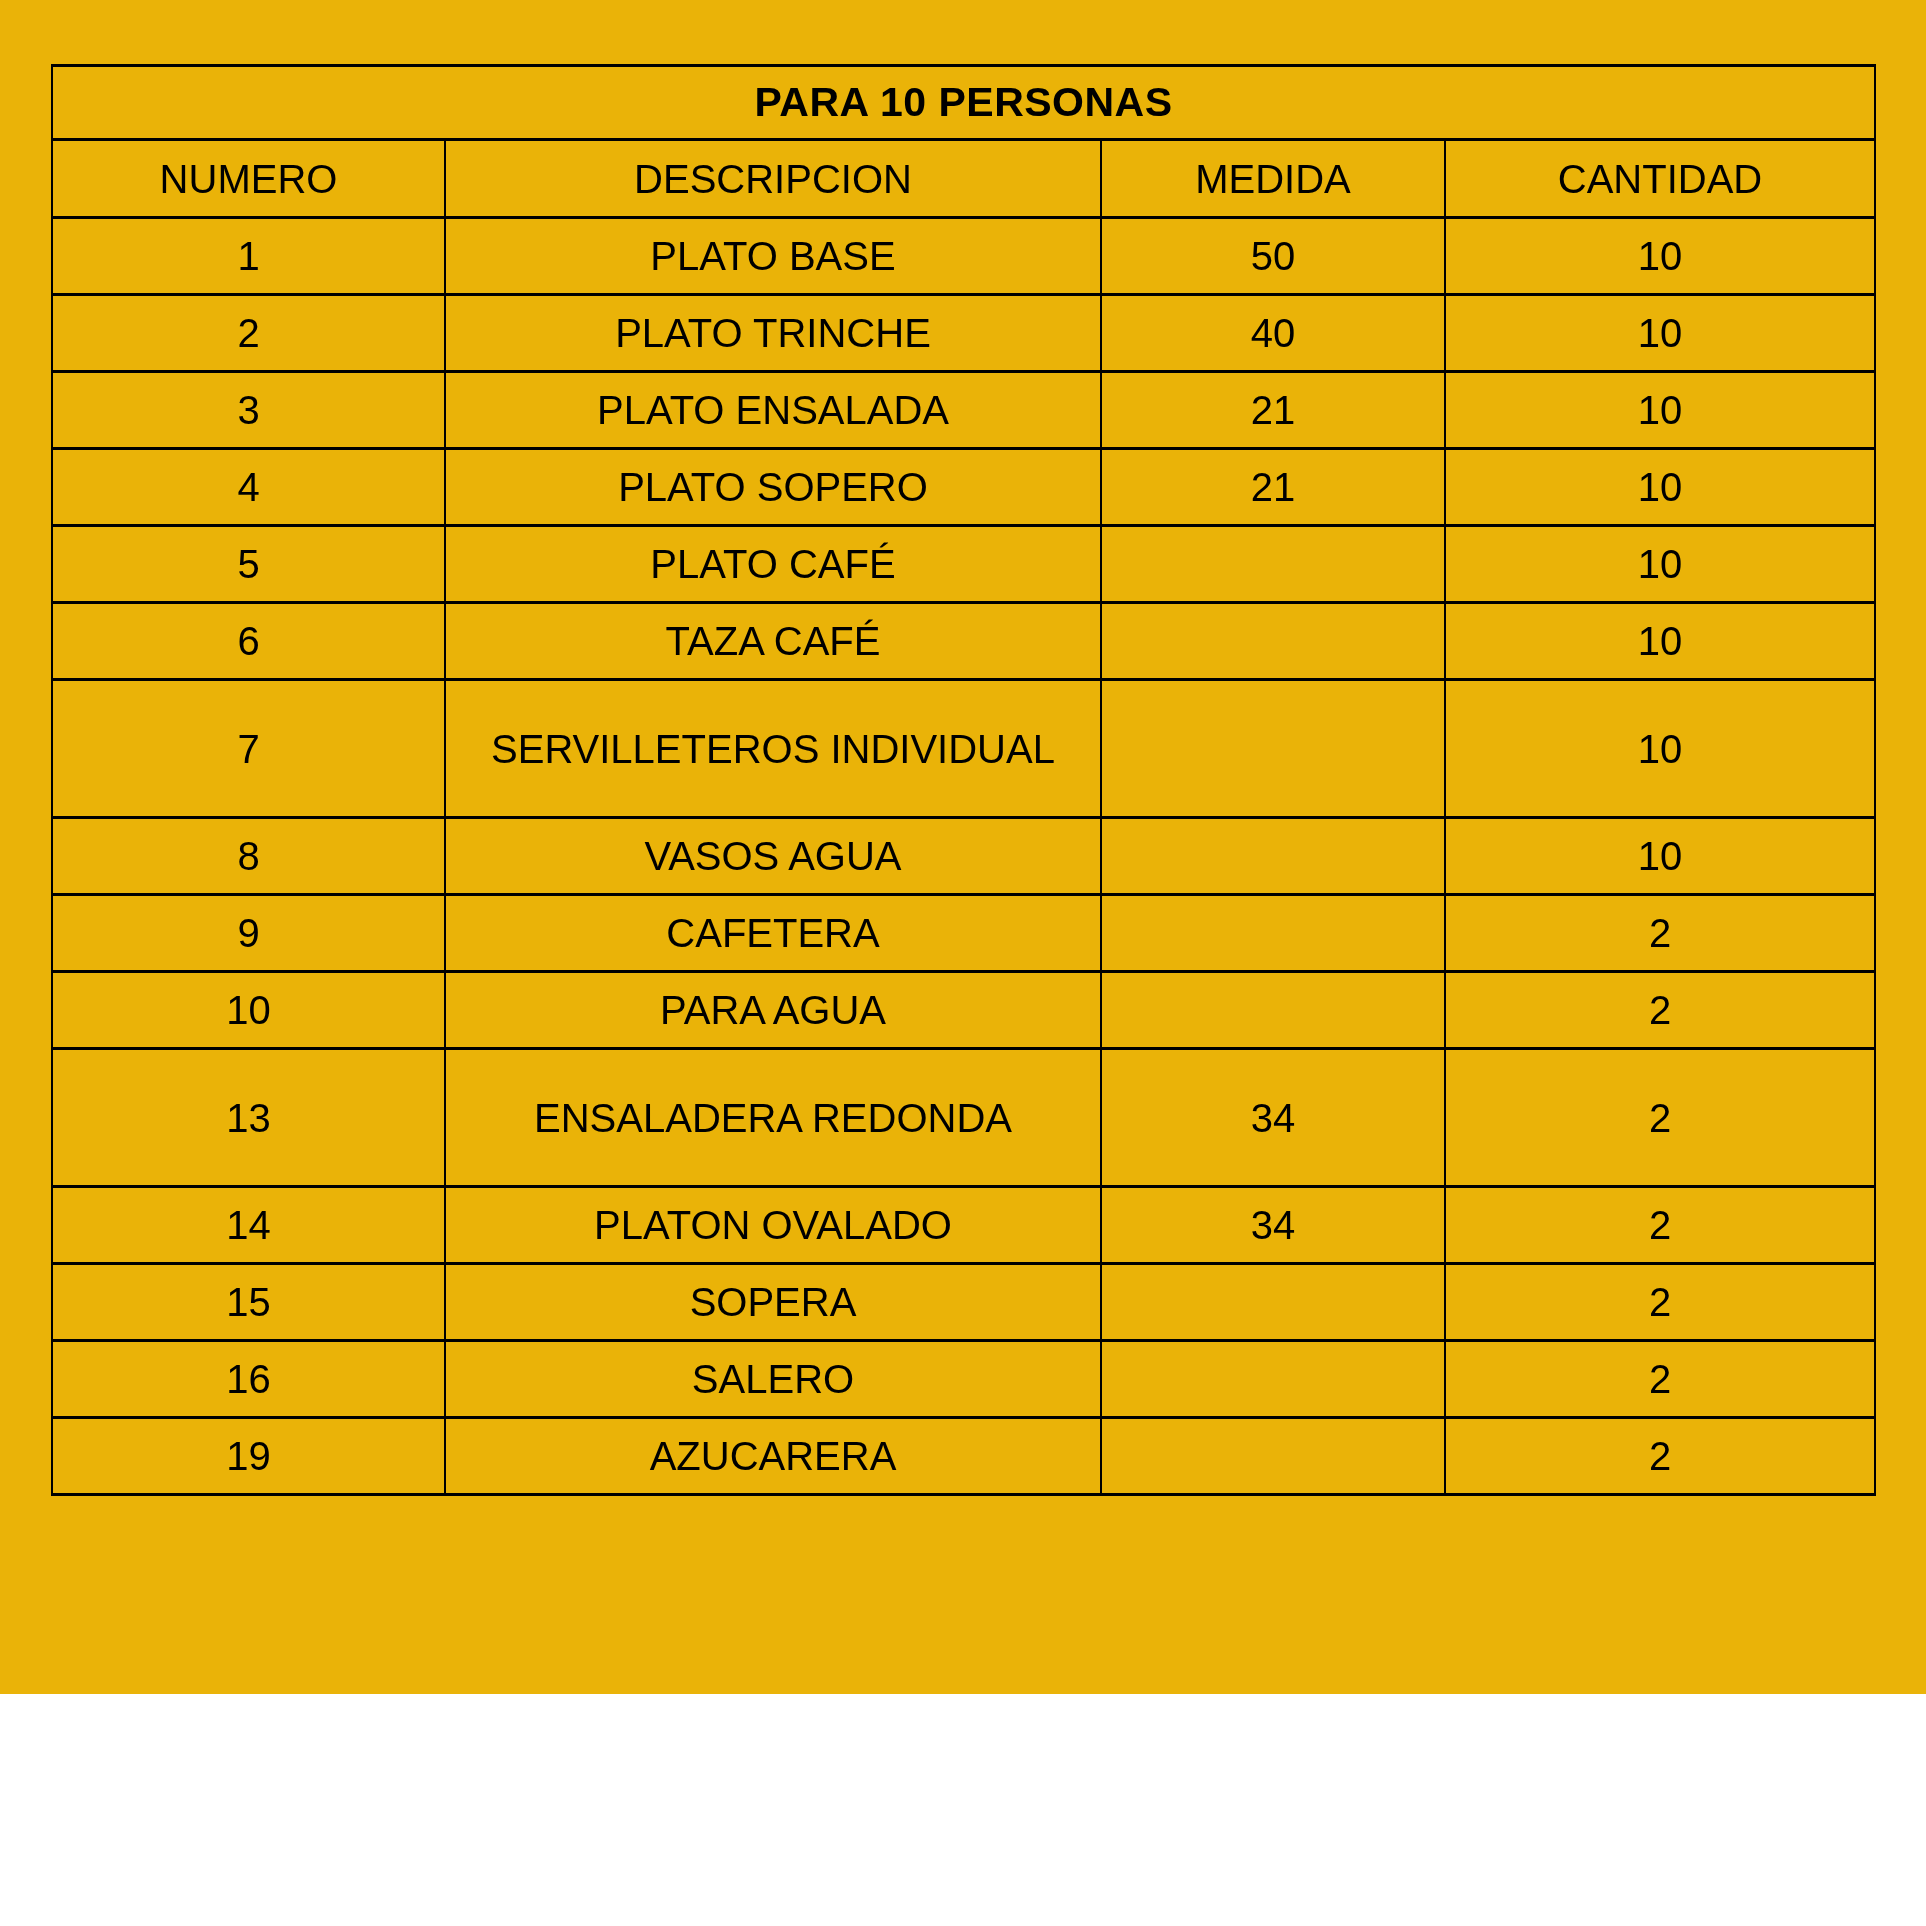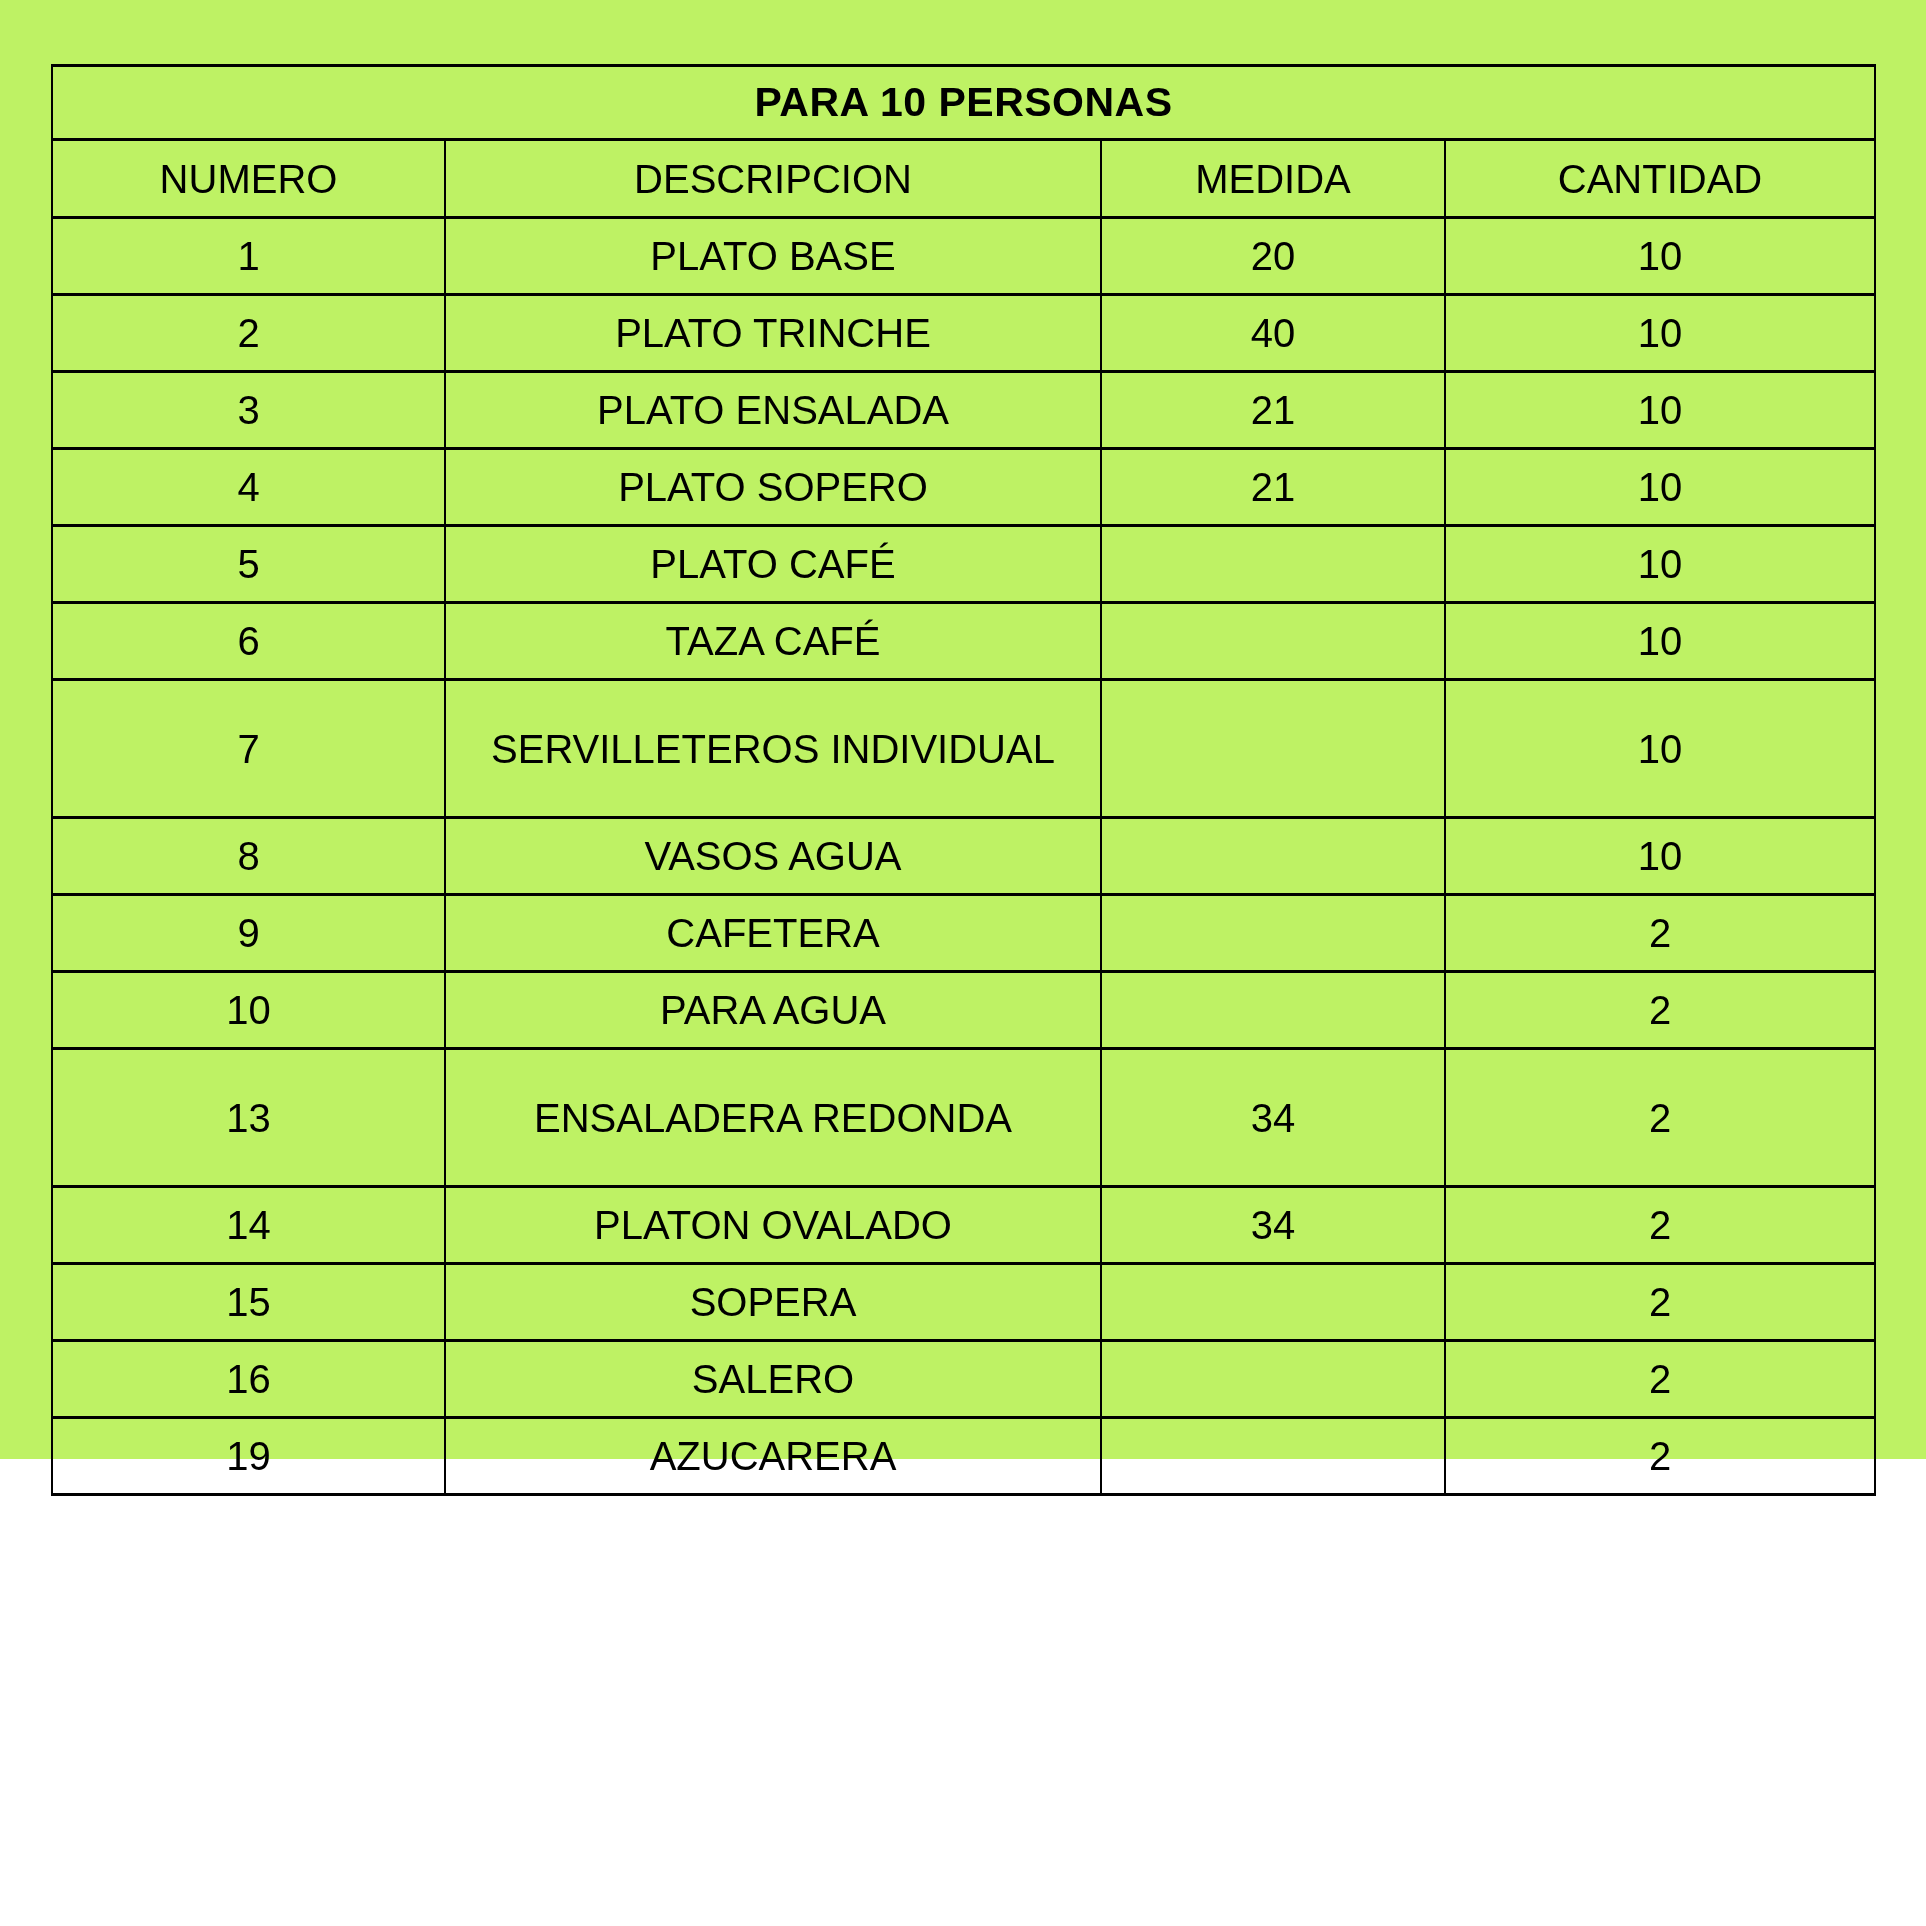--- a/index.html
+++ b/index.html
@@ -9,23 +9,23 @@
     background: #ffffff;
   }
   body {
     width: 1927px;
     height: 1927px;
     font-family: "Liberation Sans", sans-serif;
     color: #000000;
   }
   .doc {
     width: 1927px;
-    height: 1459px;
+    height: 1694px;
     padding: 64px 52px 67px 51px;
-    background: #bef264;
+    background: #eab308;
   }
   table.inventory {
     border-collapse: collapse;
     table-layout: fixed;
     width: 1823px;
   }
   col.c-numero      { width: 393px; }
   col.c-descripcion { width: 656px; }
   col.c-medida      { width: 344px; }
   col.c-cantidad    { width: 430px; }
@@ -69,21 +69,21 @@
       </tr>
       <tr class="header-row">
         <td>NUMERO</td>
         <td>DESCRIPCION</td>
         <td>MEDIDA</td>
         <td>CANTIDAD</td>
       </tr>
     <tr class="data-row">
     <td>1</td>
     <td>PLATO BASE</td>
-    <td>20</td>
+    <td>50</td>
     <td>10</td>
   </tr>
         <tr class="data-row">
     <td>2</td>
     <td>PLATO TRINCHE</td>
     <td>40</td>
     <td>10</td>
   </tr>
         <tr class="data-row">
     <td>3</td>

